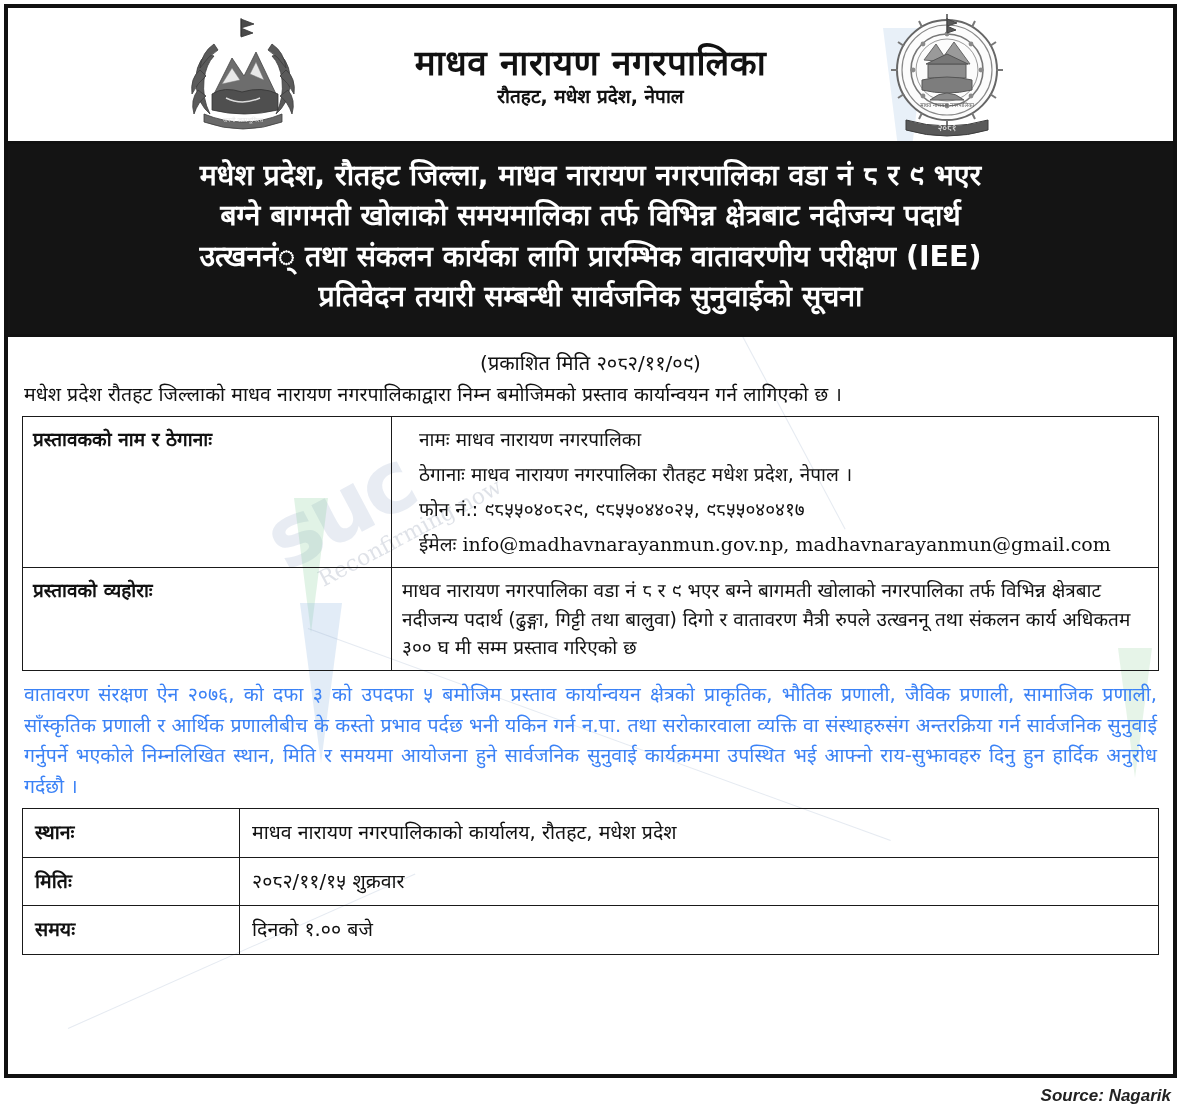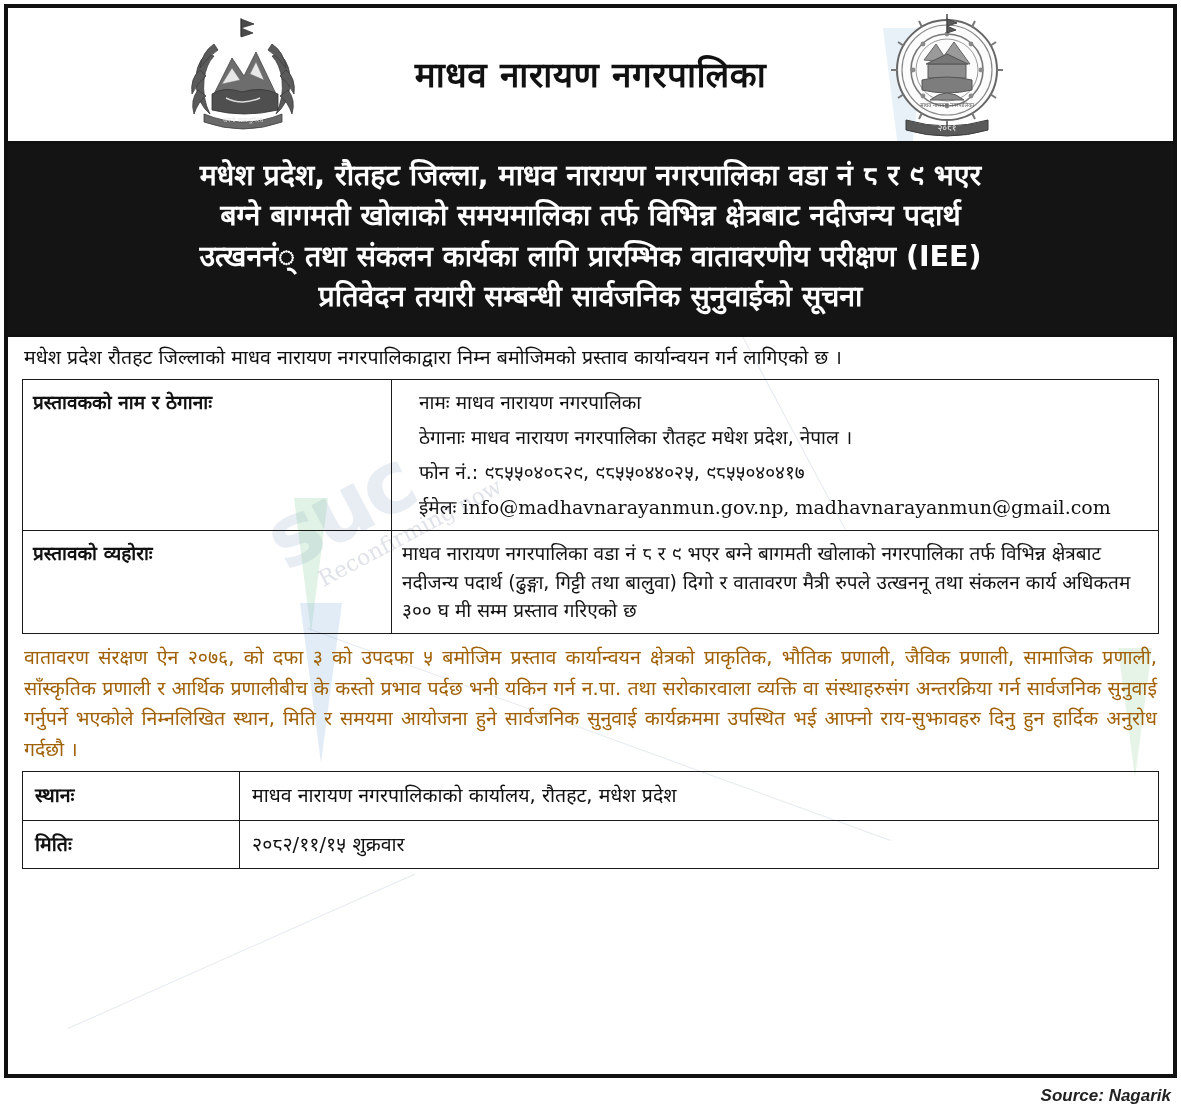--- a/index.html
+++ b/index.html
@@ -207,21 +207,21 @@
   .t1 td.val .kv { margin: 0 0 6px 17px; }
   .t1 td.val .kv:last-child { margin-bottom: 0; }
   .mono-latin { font-family: "DejaVu Serif", serif; font-size: 19px; }
 
   .row-body td { font-size: 18.5px; line-height: 1.62; }
   .row-impact td { padding-top: 6px; padding-bottom: 6px; font-size: 18px; }
   .row-impact td.label { font-weight: bold; }
 
   .para {
     font-size: 19.5px;
-    color: #a16207;
+    color: #3b82f6;
     line-height: 1.56;
     margin: 9px 2px 6px 2px;
     text-align: justify;
   }
   .para-sub {
     font-size: 19.5px;
     color: #111;
     margin: 0 2px 8px 2px;
   }
   table.t2 { margin-top: 2px; }
@@ -285,20 +285,21 @@
             <path d="M42 84 Q58 92 76 84" fill="none" stroke="#ddd" stroke-width="1.4"></path>
 
             <path d="M20 100 Q59 116 98 100 L98 108 Q59 122 20 108 Z" fill="#6a6a6a" stroke="#3c3c3c"></path>
           </g>
           <text x="59" y="108" font-size="6" fill="#e6e6e6" text-anchor="middle" font-family="DejaVu Sans, sans-serif">जननी जन्मभूमिश्च</text>
         </svg>
       </div>
 
       <div class="header-text">
         <div class="h-line1">माधव नारायण नगरपालिका</div>
+        <div class="h-line3">रौतहट, मधेश प्रदेश, नेपाल</div>
       </div>
 
       <div class="emblem-right">
         <svg viewBox="0 0 122 126" width="122" height="126" aria-hidden="true">
           <g stroke="#4a4a4a" fill="none">
 
             <circle cx="61" cy="58" r="50" stroke="#666" stroke-width="2" fill="#fcfcfc"></circle>
             <circle cx="61" cy="58" r="45" stroke="#888" stroke-width="1.2"></circle>
             <circle cx="61" cy="58" r="36" stroke="#777" stroke-width="1.6"></circle>
             <circle cx="61" cy="58" r="31" stroke="#999" stroke-width="1"></circle>
@@ -347,20 +348,21 @@
 
     <div class="banner">
       <div class="banner-line">मधेश प्रदेश, रौतहट जिल्ला, माधव नारायण नगरपालिका वडा नं ८ र ९ भएर</div>
       <div class="banner-line">बग्ने बागमती खोलाको समयमालिका तर्फ विभिन्न क्षेत्रबाट नदीजन्य पदार्थ</div>
       <div class="banner-line">उत्खननं् तथा संकलन कार्यका लागि प्रारम्भिक वातावरणीय परीक्षण (IEE)</div>
       <div class="banner-line">प्रतिवेदन तयारी सम्बन्धी सार्वजनिक सुनुवाईको सूचना</div>
     </div>
 
     <div class="body-area">
 
+      <div class="pub-date">(प्रकाशित मिति २०८२/११/०९)</div>
       <div class="intro">मधेश प्रदेश रौतहट जिल्लाको माधव नारायण नगरपालिकाद्वारा निम्न बमोजिमको प्रस्ताव कार्यान्वयन गर्न लागिएको छ ।</div>
 
       <table class="grid t1">
         <tbody>
           <tr>
             <td class="label">प्रस्तावकको नाम र ठेगानाः</td>
             <td class="val">
               <div class="kv">नामः माधव नारायण नगरपालिका</div>
               <div class="kv">ठेगानाः माधव नारायण नगरपालिका रौतहट मधेश प्रदेश, नेपाल ।</div>
               <div class="kv">फोन नं.: ९८५५०४०८२९, ९८५५०४४०२५, ९८५५०४०४१७</div>
@@ -379,20 +381,24 @@
       <table class="grid t2">
         <tbody>
           <tr>
             <td class="label">स्थानः</td>
             <td>माधव नारायण नगरपालिकाको कार्यालय, रौतहट, मधेश प्रदेश</td>
           </tr>
           <tr>
             <td class="label">मितिः</td>
             <td>२०८२/११/१५ शुक्रवार</td>
           </tr>
+          <tr>
+            <td class="label">समयः</td>
+            <td>दिनको १.०० बजे</td>
+          </tr>
         </tbody>
       </table>
 
     </div>
   </div>
 
   <div class="source">Source: Nagarik</div>
 
 </div>
 

